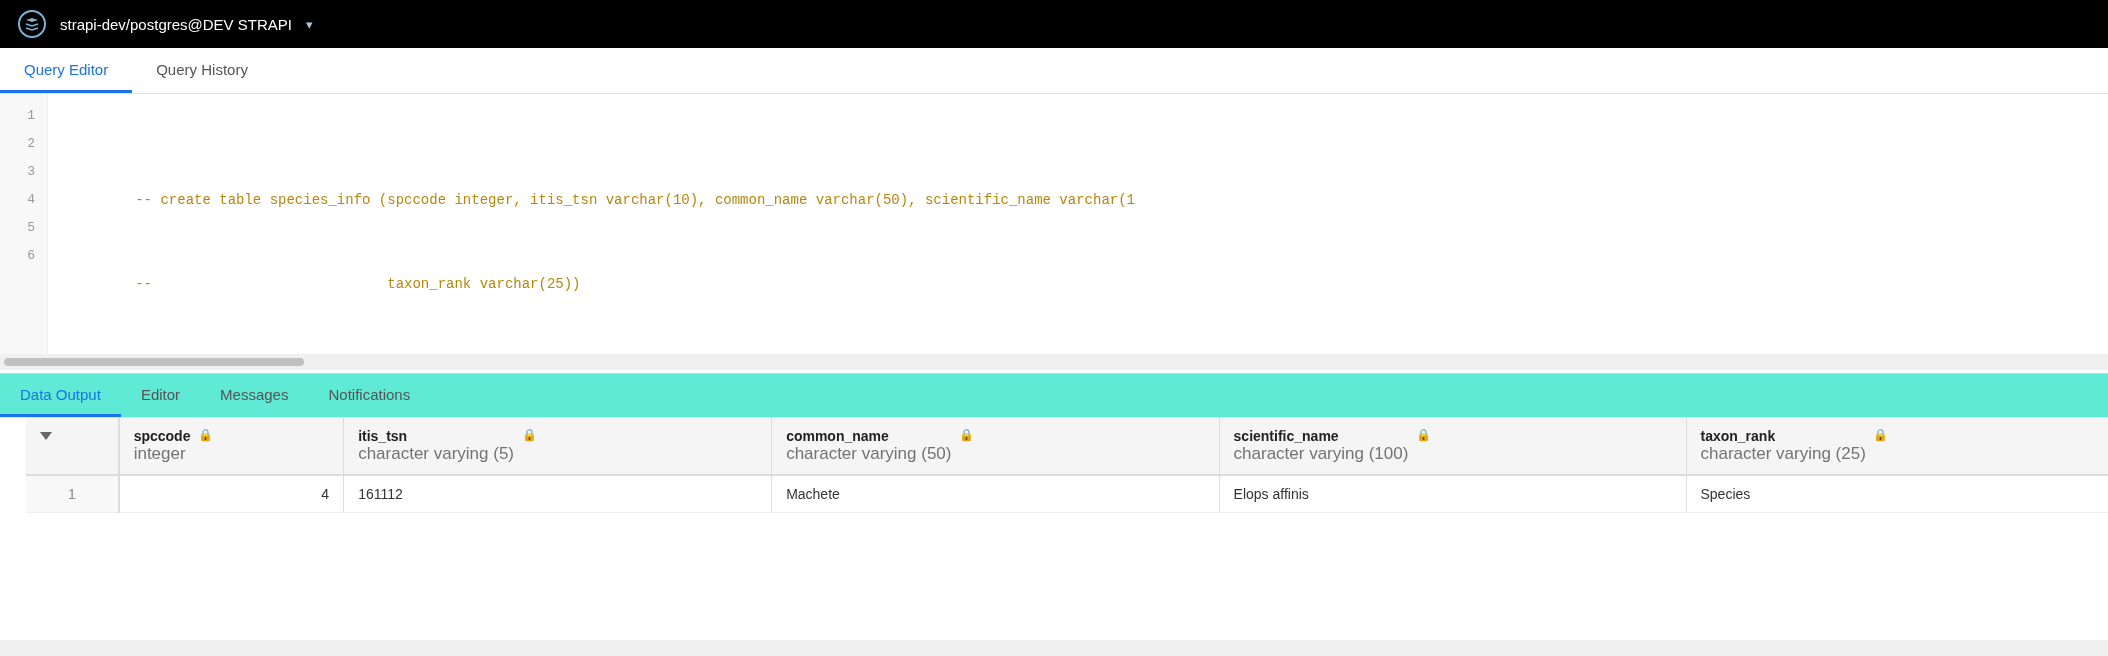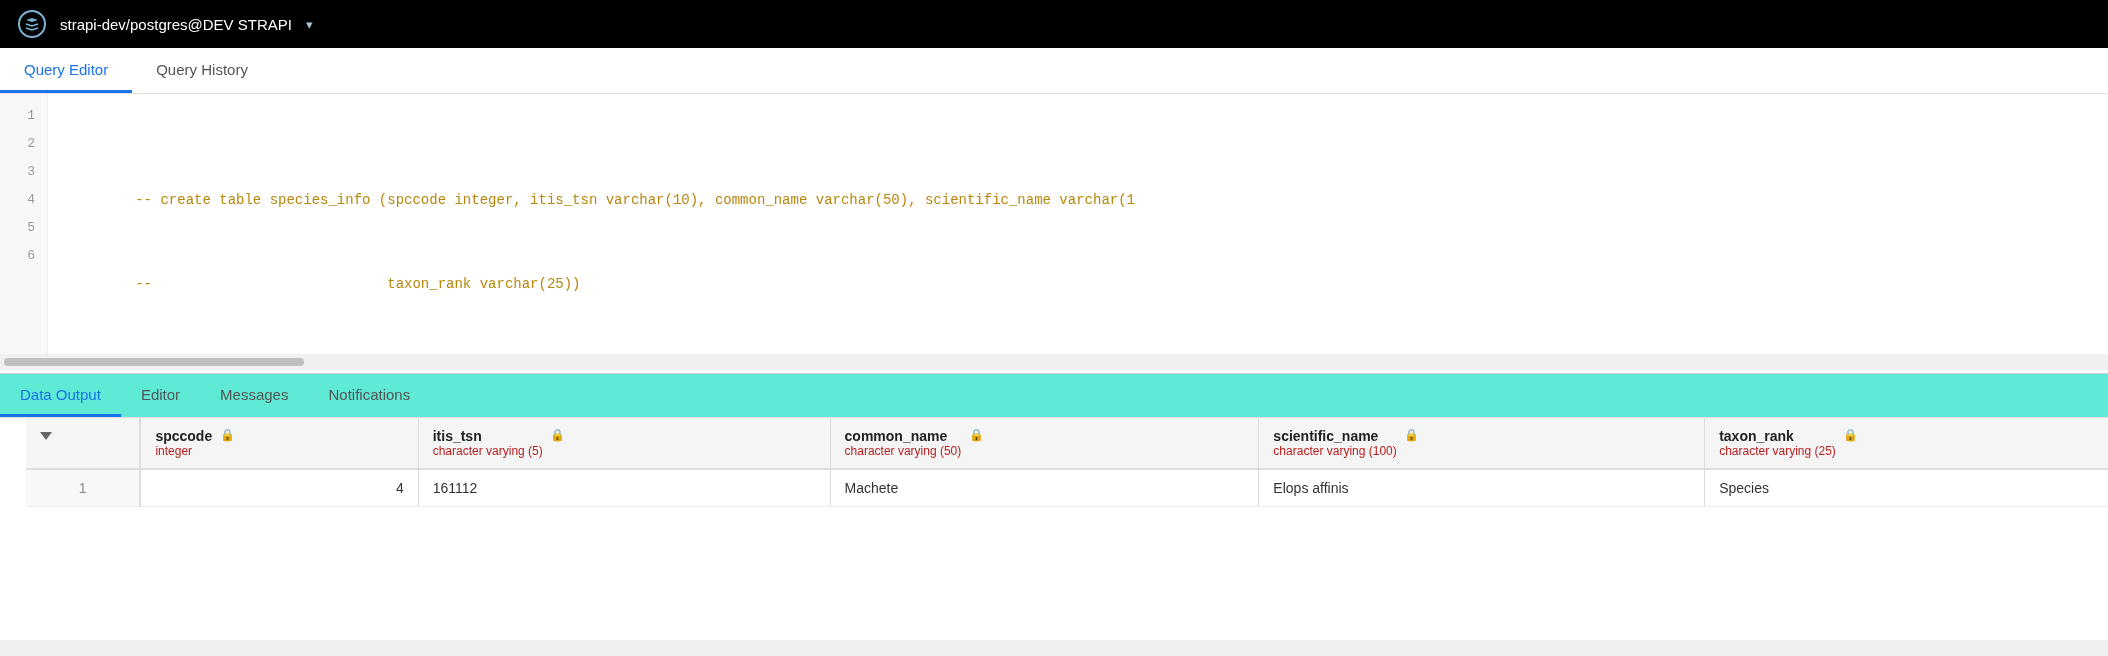--- a/index.html
+++ b/index.html
@@ -173,22 +173,22 @@
       vertical-align: top;
     }
     th .col-name {
       font-weight: 600;
       font-size: 14px;
       color: #222;
       display: block;
     }
     th .col-type {
       font-weight: 400;
-      font-size: 12px;
-      color: #b91c1c;
+      font-size: 17px;
+      color: #737373;
       display: block;
     }
     th .lock-icon {
       display: inline-block;
       margin-left: 4px;
       font-size: 12px;
       color: #888;
     }
     .th-inner {
       display: flex;

